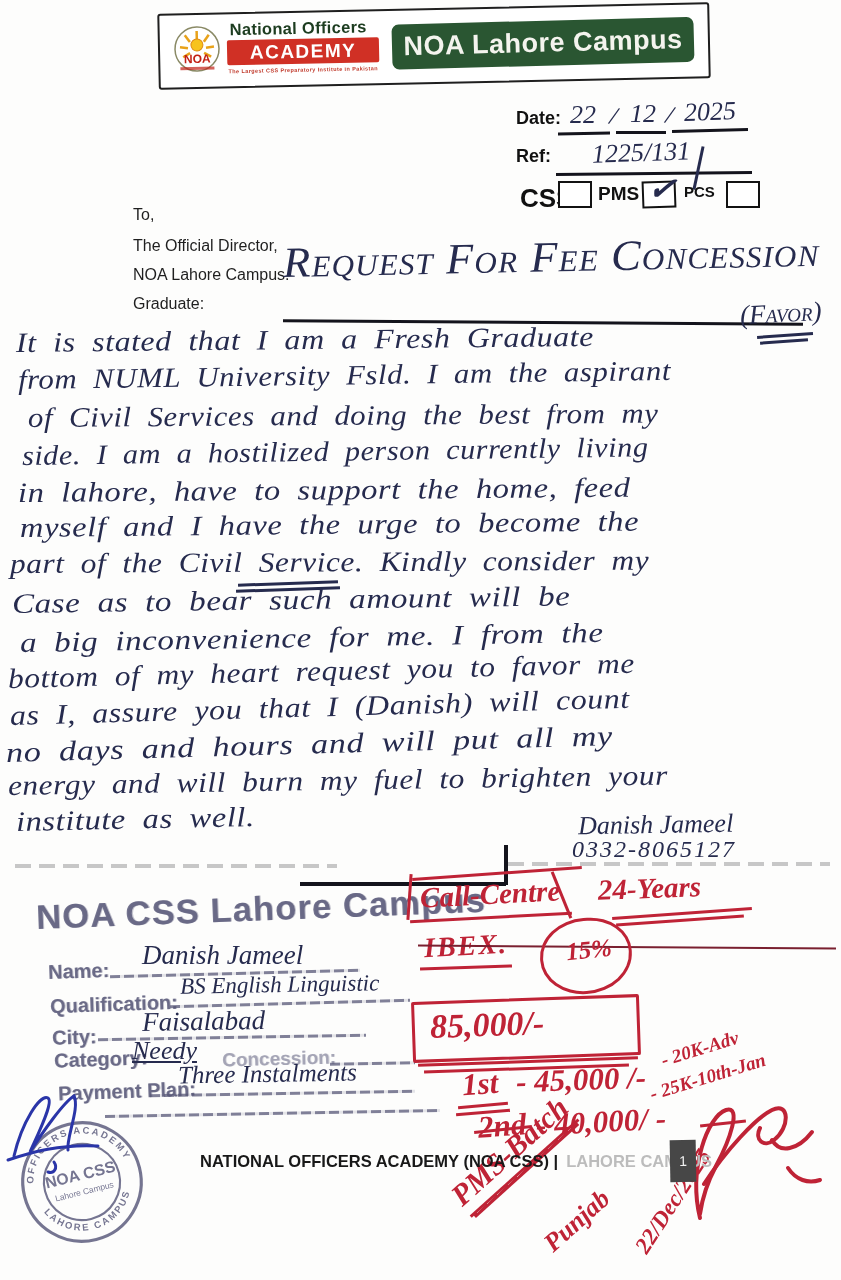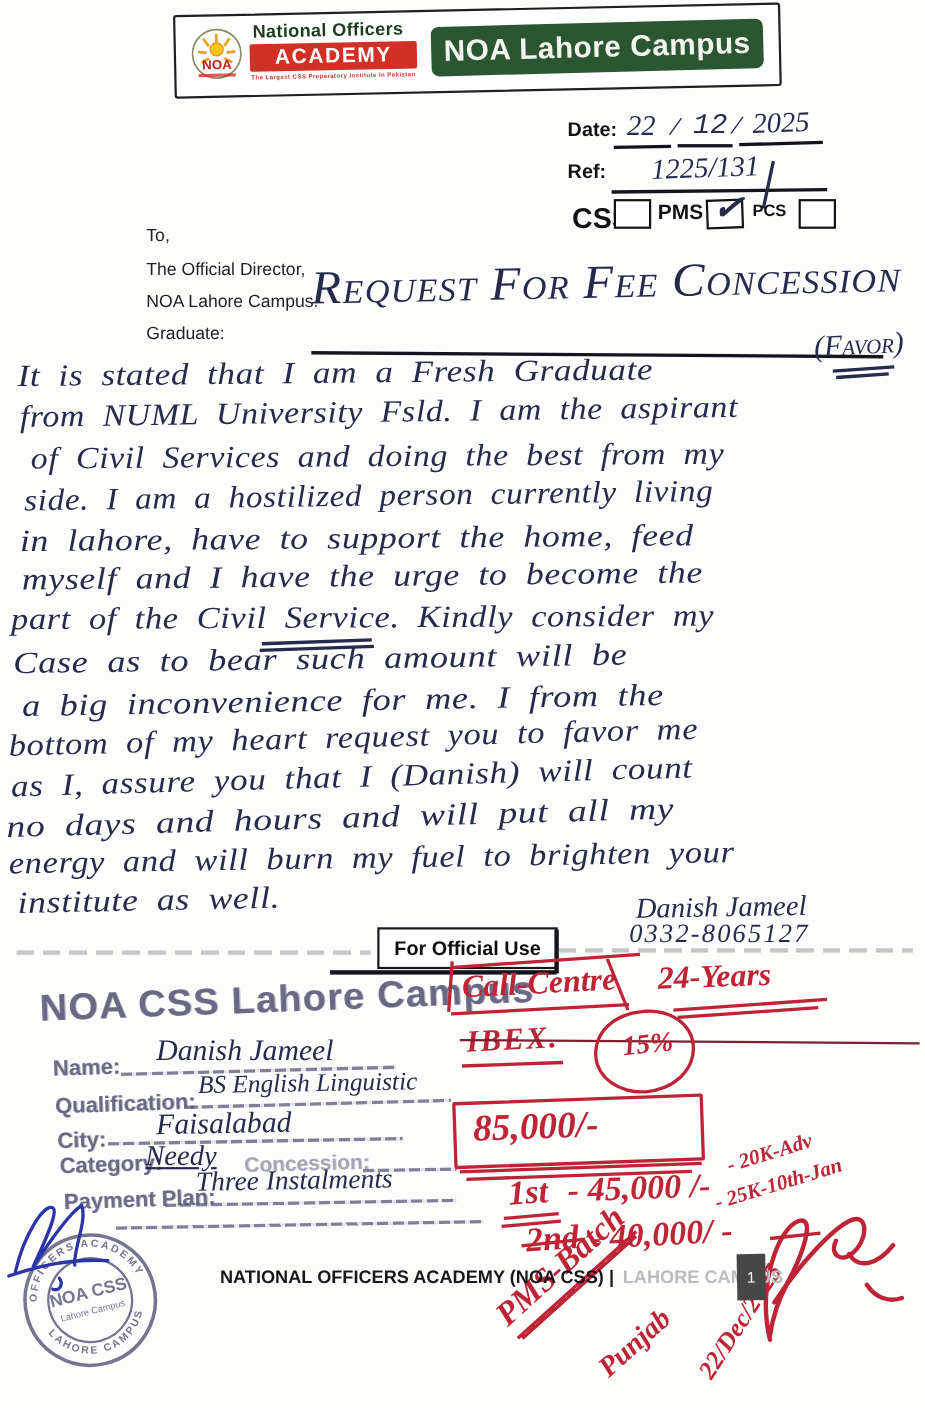--- a/index.html
+++ b/index.html
@@ -47,21 +47,21 @@
     </div>
     <div class="abs" style="left:68px;top:54px;font-size:5.5px;color:#c0392b;font-weight:bold;letter-spacing:.4px;">The Largest CSS Preparatory Institute in Pakistan</div>
     <div class="abs" style="left:232px;top:13px;width:302px;height:45px;background:#2a5632;border-radius:7px;display:flex;align-items:center;justify-content:center;transform:rotate(-0.3deg);">
       <span style="color:#f4f4ee;font-weight:bold;font-size:27px;letter-spacing:.5px;font-family:'Liberation Sans',sans-serif;">NOA Lahore Campus</span>
     </div>
   </div>
 
   <div class="abs blabel" style="left:516px;top:108px;">Date:</div>
   <div class="abs hw" style="left:570px;top:100px;font-size:26px;">22</div>
   <div class="abs hw" style="left:610px;top:102px;font-size:25px;transform:rotate(8deg);">/</div>
-  <div class="abs hw" style="left:630px;top:99px;font-size:26px;font-family:Liberation Mono, monospace;">12</div>
+  <div class="abs hw" style="left:630px;top:99px;font-size:26px;">12</div>
   <div class="abs hw" style="left:666px;top:101px;font-size:25px;transform:rotate(8deg);">/</div>
   <div class="abs hw" style="left:684px;top:97px;font-size:26px;transform:rotate(-2deg);">2025</div>
   <div class="abs uline" style="left:558px;top:132px;width:52px;transform:rotate(-1deg);"></div>
   <div class="abs uline" style="left:616px;top:131px;width:50px;"></div>
   <div class="abs uline" style="left:672px;top:129px;width:76px;transform:rotate(-1.5deg);"></div>
 
   <div class="abs blabel" style="left:516px;top:146px;">Ref:</div>
   <div class="abs hw" style="left:592px;top:138px;font-size:26px;transform:rotate(-2deg);">1225/131</div>
   <div class="abs uline" style="left:556px;top:172px;width:196px;transform:rotate(-0.6deg);"></div>
 
@@ -100,23 +100,20 @@
   <div class="abs hw bl" style="left:8px;top:770px;transform:rotate(-0.9deg) scaleX(1.12);">energy and will burn my fuel to brighten your</div>
   <div class="abs hw bl" style="left:16px;top:806px;transform:rotate(-1.2deg) scaleX(1.16);">institute as well.</div>
   <div class="abs inkline" style="left:238px;top:582px;width:100px;transform:rotate(-2deg);"></div>
   <div class="abs inkline" style="left:236px;top:588px;width:104px;transform:rotate(-2deg);"></div>
 
   <div class="abs hw" style="left:578px;top:810px;font-size:26px;transform:rotate(-1deg);">Danish Jameel</div>
   <div class="abs hw" style="left:572px;top:836px;font-size:24px;letter-spacing:2px;">0332-8065127</div>
 
   <div class="abs graydash" style="left:15px;top:864px;width:322px;"></div>
   <div class="abs graydash" style="left:508px;top:862px;width:322px;"></div>
-  <div class="abs" style="left:343px;top:843px;width:160px;height:34px;background:#fff;border:2px solid #161616;display:flex;align-items:center;justify-content:center;">
-    <span style="font-weight:bold;font-size:18px;color:#0e0e0e;font-family:'Liberation Sans',sans-serif;">For Official Use</span>
-  </div>
   <div class="abs uline" style="left:300px;top:882px;width:206px;height:3.5px;"></div>
   <div class="abs uline" style="left:504px;top:845px;width:3.5px;height:40px;"></div>
 
   <div class="abs stampc" style="left:36px;top:898px;font-size:34px;letter-spacing:1px;transform:rotate(-2.2deg) scaleX(1.02);transform-origin:left center;">NOA CSS Lahore Campus</div>
 
   <div class="abs stampc" style="left:48px;top:960px;font-size:20px;transform:rotate(-2deg);">Name:</div>
   <div class="abs hw" style="left:142px;top:940px;font-size:27px;">Danish Jameel</div>
   <div class="abs stampline" style="left:110px;top:972px;width:250px;transform:rotate(-1.5deg);"></div>
 
   <div class="abs stampc" style="left:50px;top:993px;font-size:20px;transform:rotate(-2deg);">Qualification:</div>

